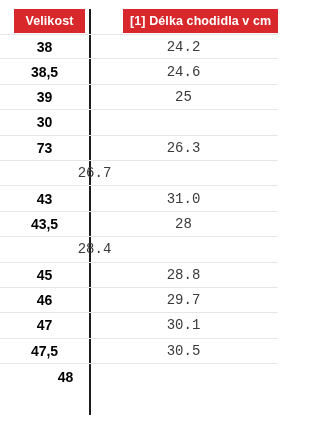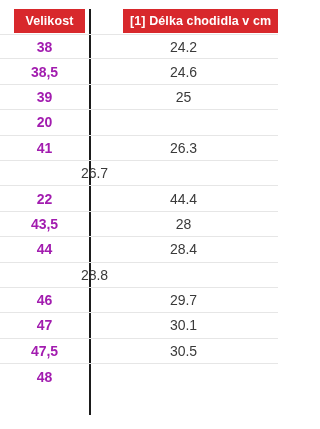--- a/index.html
+++ b/index.html
@@ -80,39 +80,41 @@
     align-items: center;
     height: 25.4px;
     box-sizing: border-box;
     border-bottom: 1px solid #e6e6e6;
   }
   .row:first-child {
     border-top: 1px solid #e6e6e6;
   }
   .row:last-child {
     border-bottom: 0;
+    margin-left: 21px;
   }
   .cell {
     display: flex;
     align-items: center;
     justify-content: center;
     height: 100%;
-    color: #a21caf;
+    color: #000000;
     line-height: 1;
   }
   .cell-size {
     width: 89px;
     font-size: 14px;
     font-weight: 700;
   }
   .cell-length {
     width: 189px;
     font-size: 14px;
     font-weight: 400;
     color: #3a3a3a;
+    font-family: Liberation Mono, monospace;
   }
 </style>
 </head>
 <body>
 
 <div class="size-table-wrap">
 
   <div class="table-header">
     <div class="th th-size">Velikost</div>
     <div class="th-gap"></div>
@@ -128,42 +130,42 @@
       </div>
       <div class="row">
         <div class="cell cell-size">38,5</div>
         <div class="cell cell-length">24.6</div>
       </div>
       <div class="row">
         <div class="cell cell-size">39</div>
         <div class="cell cell-length">25</div>
       </div>
       <div class="row">
-        <div class="cell cell-size">20</div>
+        <div class="cell cell-size">30</div>
       </div>
       <div class="row">
-        <div class="cell cell-size">41</div>
+        <div class="cell cell-size">73</div>
         <div class="cell cell-length">26.3</div>
       </div>
       <div class="row">
         <div class="cell cell-length">26.7</div>
       </div>
       <div class="row">
-        <div class="cell cell-size">22</div>
-        <div class="cell cell-length">44.4</div>
+        <div class="cell cell-size">43</div>
+        <div class="cell cell-length">31.0</div>
       </div>
       <div class="row">
         <div class="cell cell-size">43,5</div>
         <div class="cell cell-length">28</div>
       </div>
       <div class="row">
-        <div class="cell cell-size">44</div>
         <div class="cell cell-length">28.4</div>
       </div>
       <div class="row">
+        <div class="cell cell-size">45</div>
         <div class="cell cell-length">28.8</div>
       </div>
       <div class="row">
         <div class="cell cell-size">46</div>
         <div class="cell cell-length">29.7</div>
       </div>
       <div class="row">
         <div class="cell cell-size">47</div>
         <div class="cell cell-length">30.1</div>
       </div>

